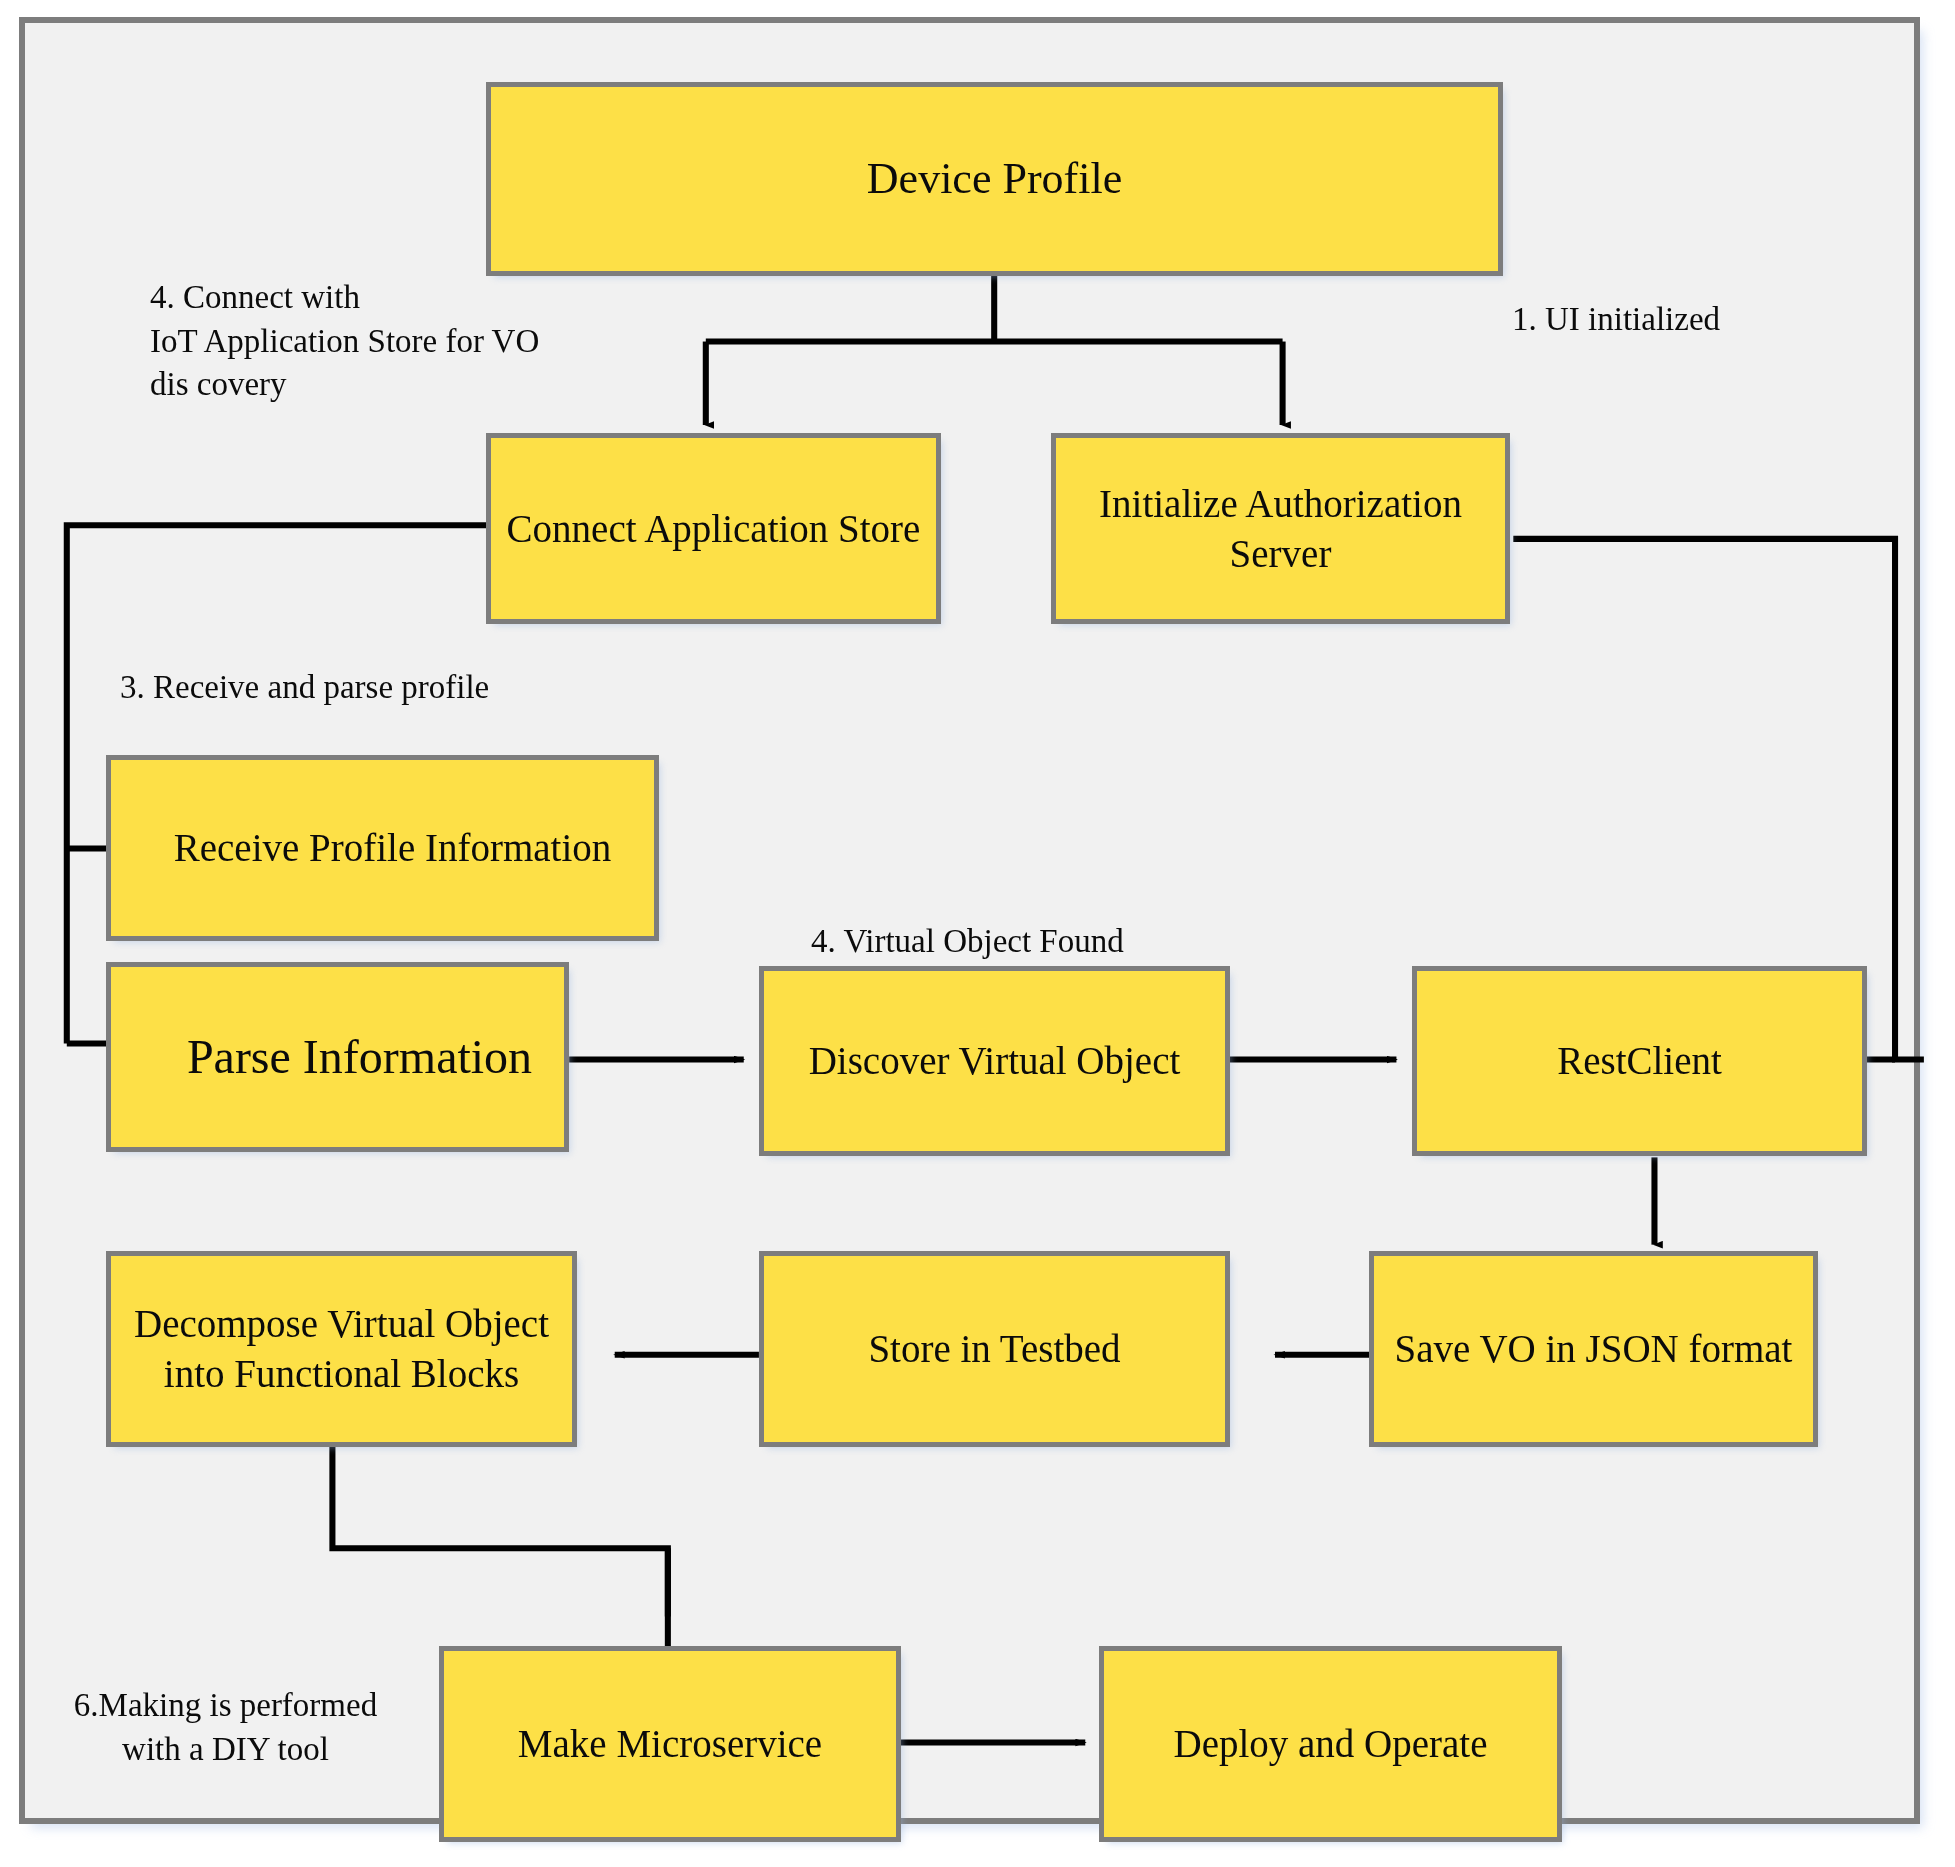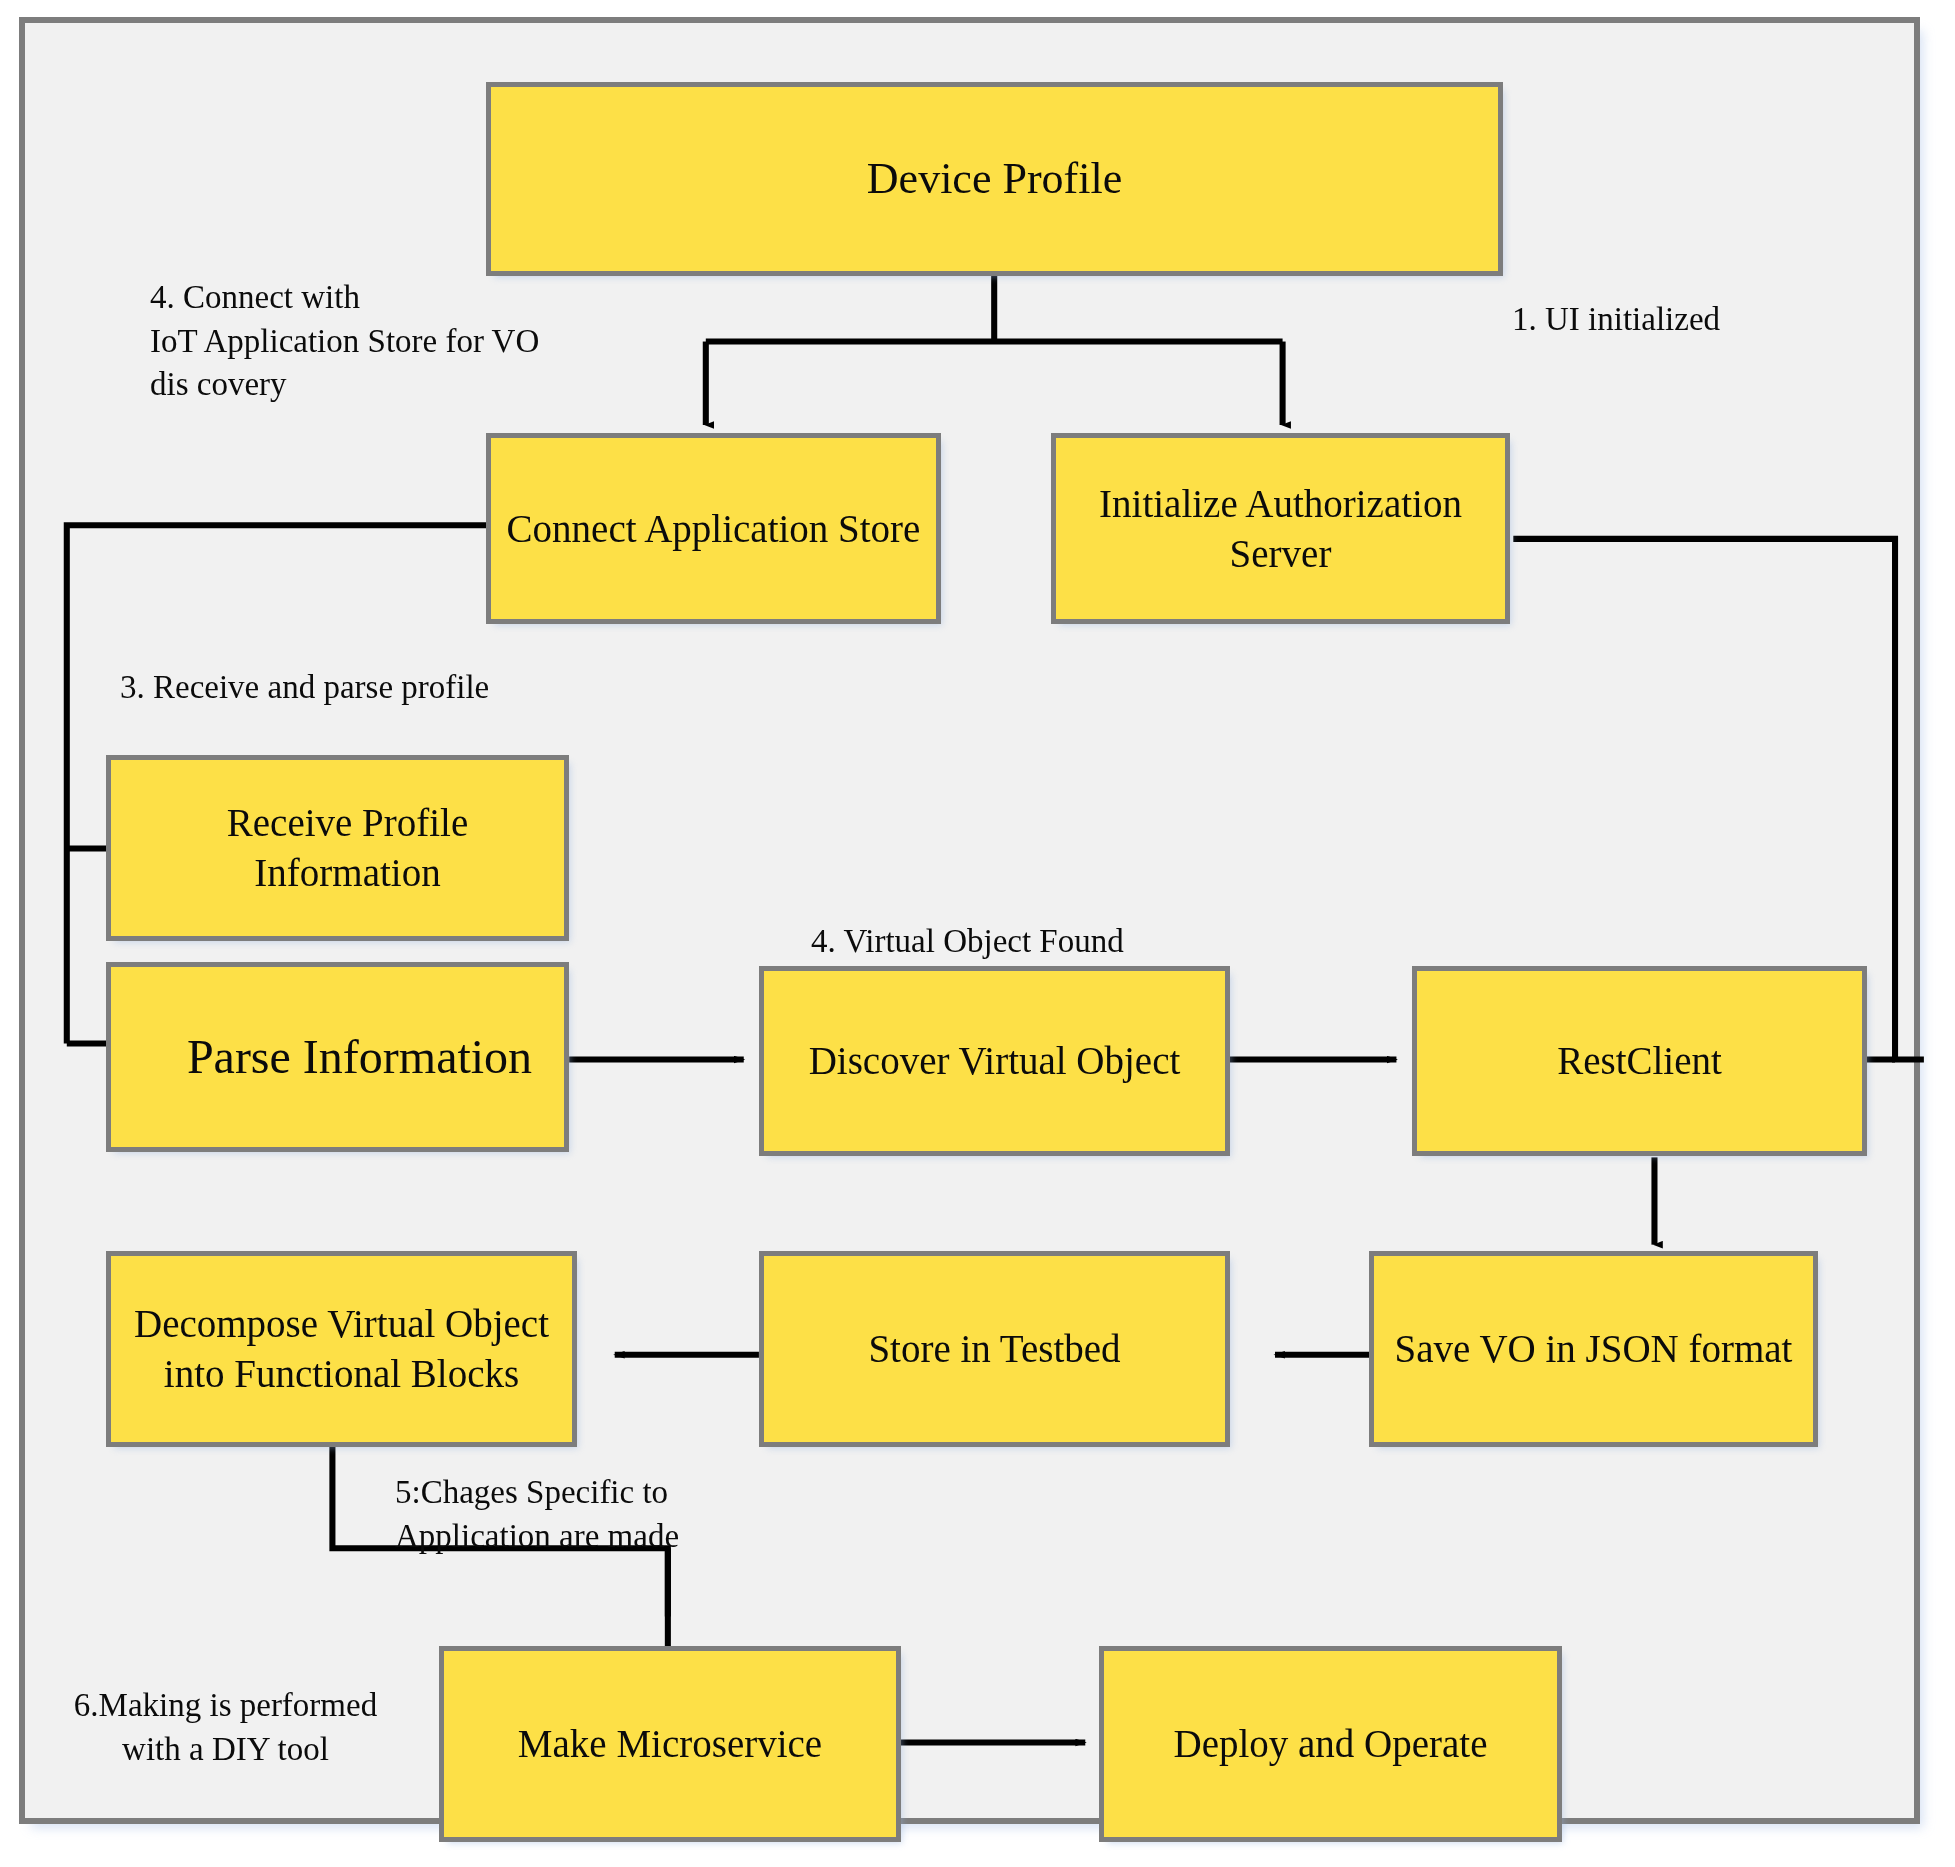--- a/index.html
+++ b/index.html
@@ -112,21 +112,21 @@
   </div>
 
   <div class="node" style="left:486px; top:433px; width:455px; height:191px; font-size:39px;">
     <span>Connect Application Store</span>
   </div>
 
   <div class="node" style="left:1051px; top:433px; width:459px; height:191px; font-size:39px;">
     <span>Initialize Authorization Server</span>
   </div>
 
-  <div class="node" style="left:106px; top:755px; width:463px; height:186px; font-size:39px;padding-left:20px;">
+  <div class="node" style="left:106px; top:755px; width:553px; height:186px; font-size:39px;padding-left:20px;">
     <span>Receive Profile Information</span>
   </div>
 
   <div class="node" style="left:106px; top:962px; width:463px; height:190px; font-size:48px;padding-left:44px;">
     <span>Parse Information</span>
   </div>
 
   <div class="node" style="left:759px; top:966px; width:471px; height:190px; font-size:39px;">
     <span>Discover Virtual Object</span>
   </div>
@@ -158,19 +158,17 @@
   <div class="note" style="left:1512px; top:298px; font-size:33px;">1. UI initialized</div>
 
   <div class="note" style="left:150px; top:276px; width:501px; font-size:33px;">4. Connect with
 IoT  Application  Store  for  VO
 dis covery</div>
 
   <div class="note" style="left:120px; top:666px; font-size:33px;">3. Receive and parse profile</div>
 
   <div class="note" style="left:811px; top:920px; font-size:33px;">4. Virtual Object Found</div>
 
-  <div class="note" style="left:395px; top:1471px; font-size:33px;">5:Chages Specific to
-Application are made</div>
 
   <div class="note" style="left:47px; top:1684px; width:357px; text-align:center; font-size:33px;">6.Making is performed
 with a DIY tool</div>
 </div>
 
 
 </body></html>

